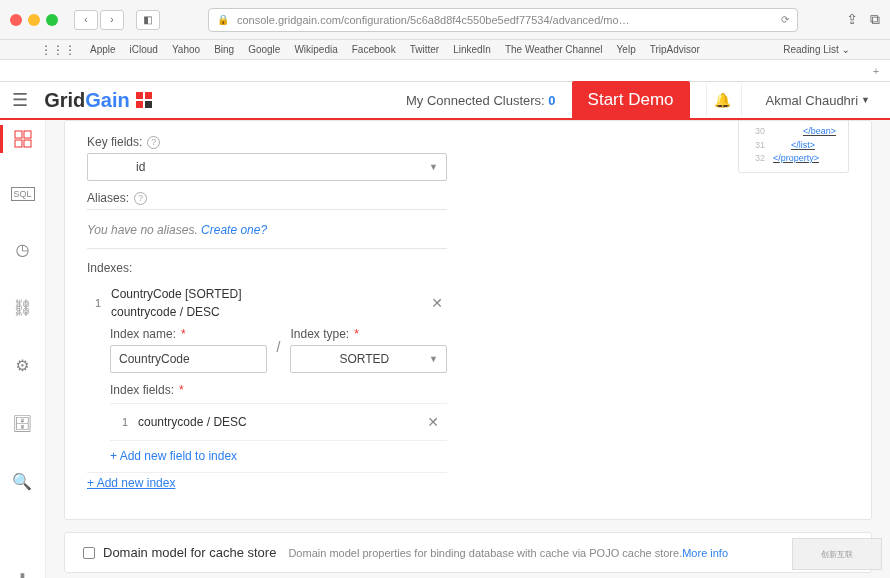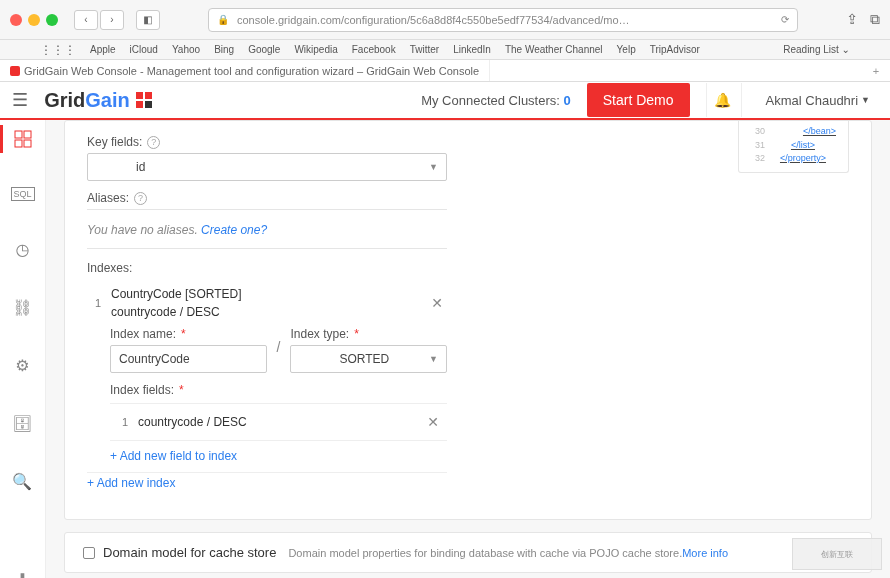--- a/index.html
+++ b/index.html
@@ -30,21 +30,21 @@
 
 
 .app-header { height: 38px; background: #fff; border-bottom: 2px solid #ee2f2d; display: flex; align-items: center; padding: 0 12px; gap: 16px; }
 .hamburger { font-size: 18px; color: #666; cursor: pointer; }
 .logo { display: flex; align-items: center; font-size: 20px; font-weight: 600; }
 .logo .g1 { color: #333; } .logo .g2 { color: #3b82f6; }
 .logo-icon { width: 20px; height: 20px; margin-left: 4px; }
 .header-spacer { flex: 1; }
 .clusters { font-size: 13px; color: #555; }
 .clusters .count { color: #2d7fee; font-weight: 600; }
-.demo-btn { background: #ee2f2d; color: #fff; border: none; padding: 9px 16px; font-size: 14px; border-radius: 2px; cursor: pointer; }
+.demo-btn { background: #ee2f2d; color: #fff; border: none; padding: 9px 16px; font-size: 17px; border-radius: 2px; cursor: pointer; }
 .bell { width: 36px; text-align: center; font-size: 14px; color: #666; border-left: 1px solid #eee; border-right: 1px solid #eee; padding: 9px 0; }
 .user-menu { font-size: 13px; color: #555; padding: 0 8px; display: flex; align-items: center; gap: 3px; cursor: pointer; }
 .user-menu .caret { font-size: 9px; }
 
 
 .app-body { display: flex; height: calc(578px - 40px - 20px - 22px - 38px); }
 .sidebar { width: 46px; background: #fff; border-right: 1px solid #eee; display: flex; flex-direction: column; align-items: center; padding-top: 10px; gap: 39px; }
 .sidebar-item { width: 20px; height: 20px; color: #888; display: flex; align-items: center; justify-content: center; font-size: 16px; cursor: pointer; position: relative; }
 .sidebar-item.active { color: #ee2f2d; }
 .sidebar-item.active::before { content: ""; position: absolute; left: -13px; width: 3px; height: 28px; background: #ee2f2d; }
@@ -78,21 +78,21 @@
 .dual-cols .col { flex: 1; }
 .req { color: #ee2f2d; }
 .slash { font-size: 14px; color: #888; align-self: center; padding-bottom: 6px; }
 
 .index-fields-list { margin-top: 6px; }
 .index-field-row { display: flex; align-items: center; gap: 10px; border-top: 1px solid #eee; border-bottom: 1px solid #eee; padding: 10px 4px; }
 .index-field-row .num { width: 14px; text-align: right; font-size: 11px; color: #777; }
 .index-field-row .val { flex: 1; font-size: 12px; color: #333; }
 
 .add-link { font-size: 12px; color: #2d7fee; text-decoration: none; cursor: pointer; display: inline-block; margin-top: 8px; }
-.add-link.outer { margin-left: 0; margin-top: 1px; }
+.add-link.outer { margin-left: 0; margin-top: 1px; text-decoration: underline; }
 
 
 .code-box { position: absolute; right: 22px; top: 0; border: 1px solid #e5e5e5; border-top: none; background: #fff; padding: 4px 12px 6px 8px; font-family: "SFMono-Regular", Menlo, monospace; font-size: 9px; line-height: 1.5; color: #444; border-radius: 0 0 3px 3px; text-decoration: underline; }
 .code-box .ln { color: #bbb; display: inline-block; width: 18px; text-align: right; margin-right: 8px; }
 .code-box .tag { color: #2d7fee; }
 
 
 .domain-card { background: #fff; border: 1px solid #e5e5e5; border-radius: 3px; padding: 12px 18px; display: flex; align-items: center; gap: 8px; font-size: 13px; }
 .domain-card .chk { width: 12px; height: 12px; border: 1px solid #888; border-radius: 2px; }
 .domain-card .title { font-weight: 400; color: #333; }
@@ -145,24 +145,20 @@
   <span>Twitter</span>
   <span>LinkedIn</span>
   <span>The Weather Channel</span>
   <span>Yelp</span>
   <span>TripAdvisor</span>
   <span class="spacer"></span>
   <span><span>Reading List</span> <span>⌄</span></span>
 </div>
 
 <div class="tab-bar">
-  <div class="tab">
-    <div class="favicon"></div>
-    <span>GridGain Web Console - Management tool and configuration wizard – GridGain Web Console</span>
-  </div>
   <div class="tab-add">+</div>
 </div>
 
 <div class="app-header">
   <span class="hamburger">☰</span>
   <div class="logo">
     <span class="g1">Grid</span>
       <span class="g2">Gain</span>
     <svg class="logo-icon" viewBox="0 0 20 20">
         <rect x="2" y="2" width="7" height="7" fill="#ee2f2d"></rect>
@@ -219,21 +215,21 @@
       <div class="sidebar-avatar"></div>
     </div>
   </div>
 
   <div class="main">
     <div class="card" style="position:relative">
 
       <div class="code-box">
         <div><span class="ln">30</span><span style="margin-left:30px" class="tag">&lt;/bean&gt;</span></div>
         <div><span class="ln">31</span><span style="margin-left:18px" class="tag">&lt;/list&gt;</span></div>
-        <div><span class="ln">32</span><span style="margin-left:7px" class="tag">&lt;/property&gt;</span></div>
+        <div><span class="ln">32</span><span style="margin-left:0" class="tag">&lt;/property&gt;</span></div>
       </div>
 
       <div class="form-row" style="width:360px">
         <div class="label">
           <span>Key fields:</span>
           <span class="help-icon">?</span>
         </div>
         <div class="select">
           <span>id</span>
           <span class="caret">▼</span>

